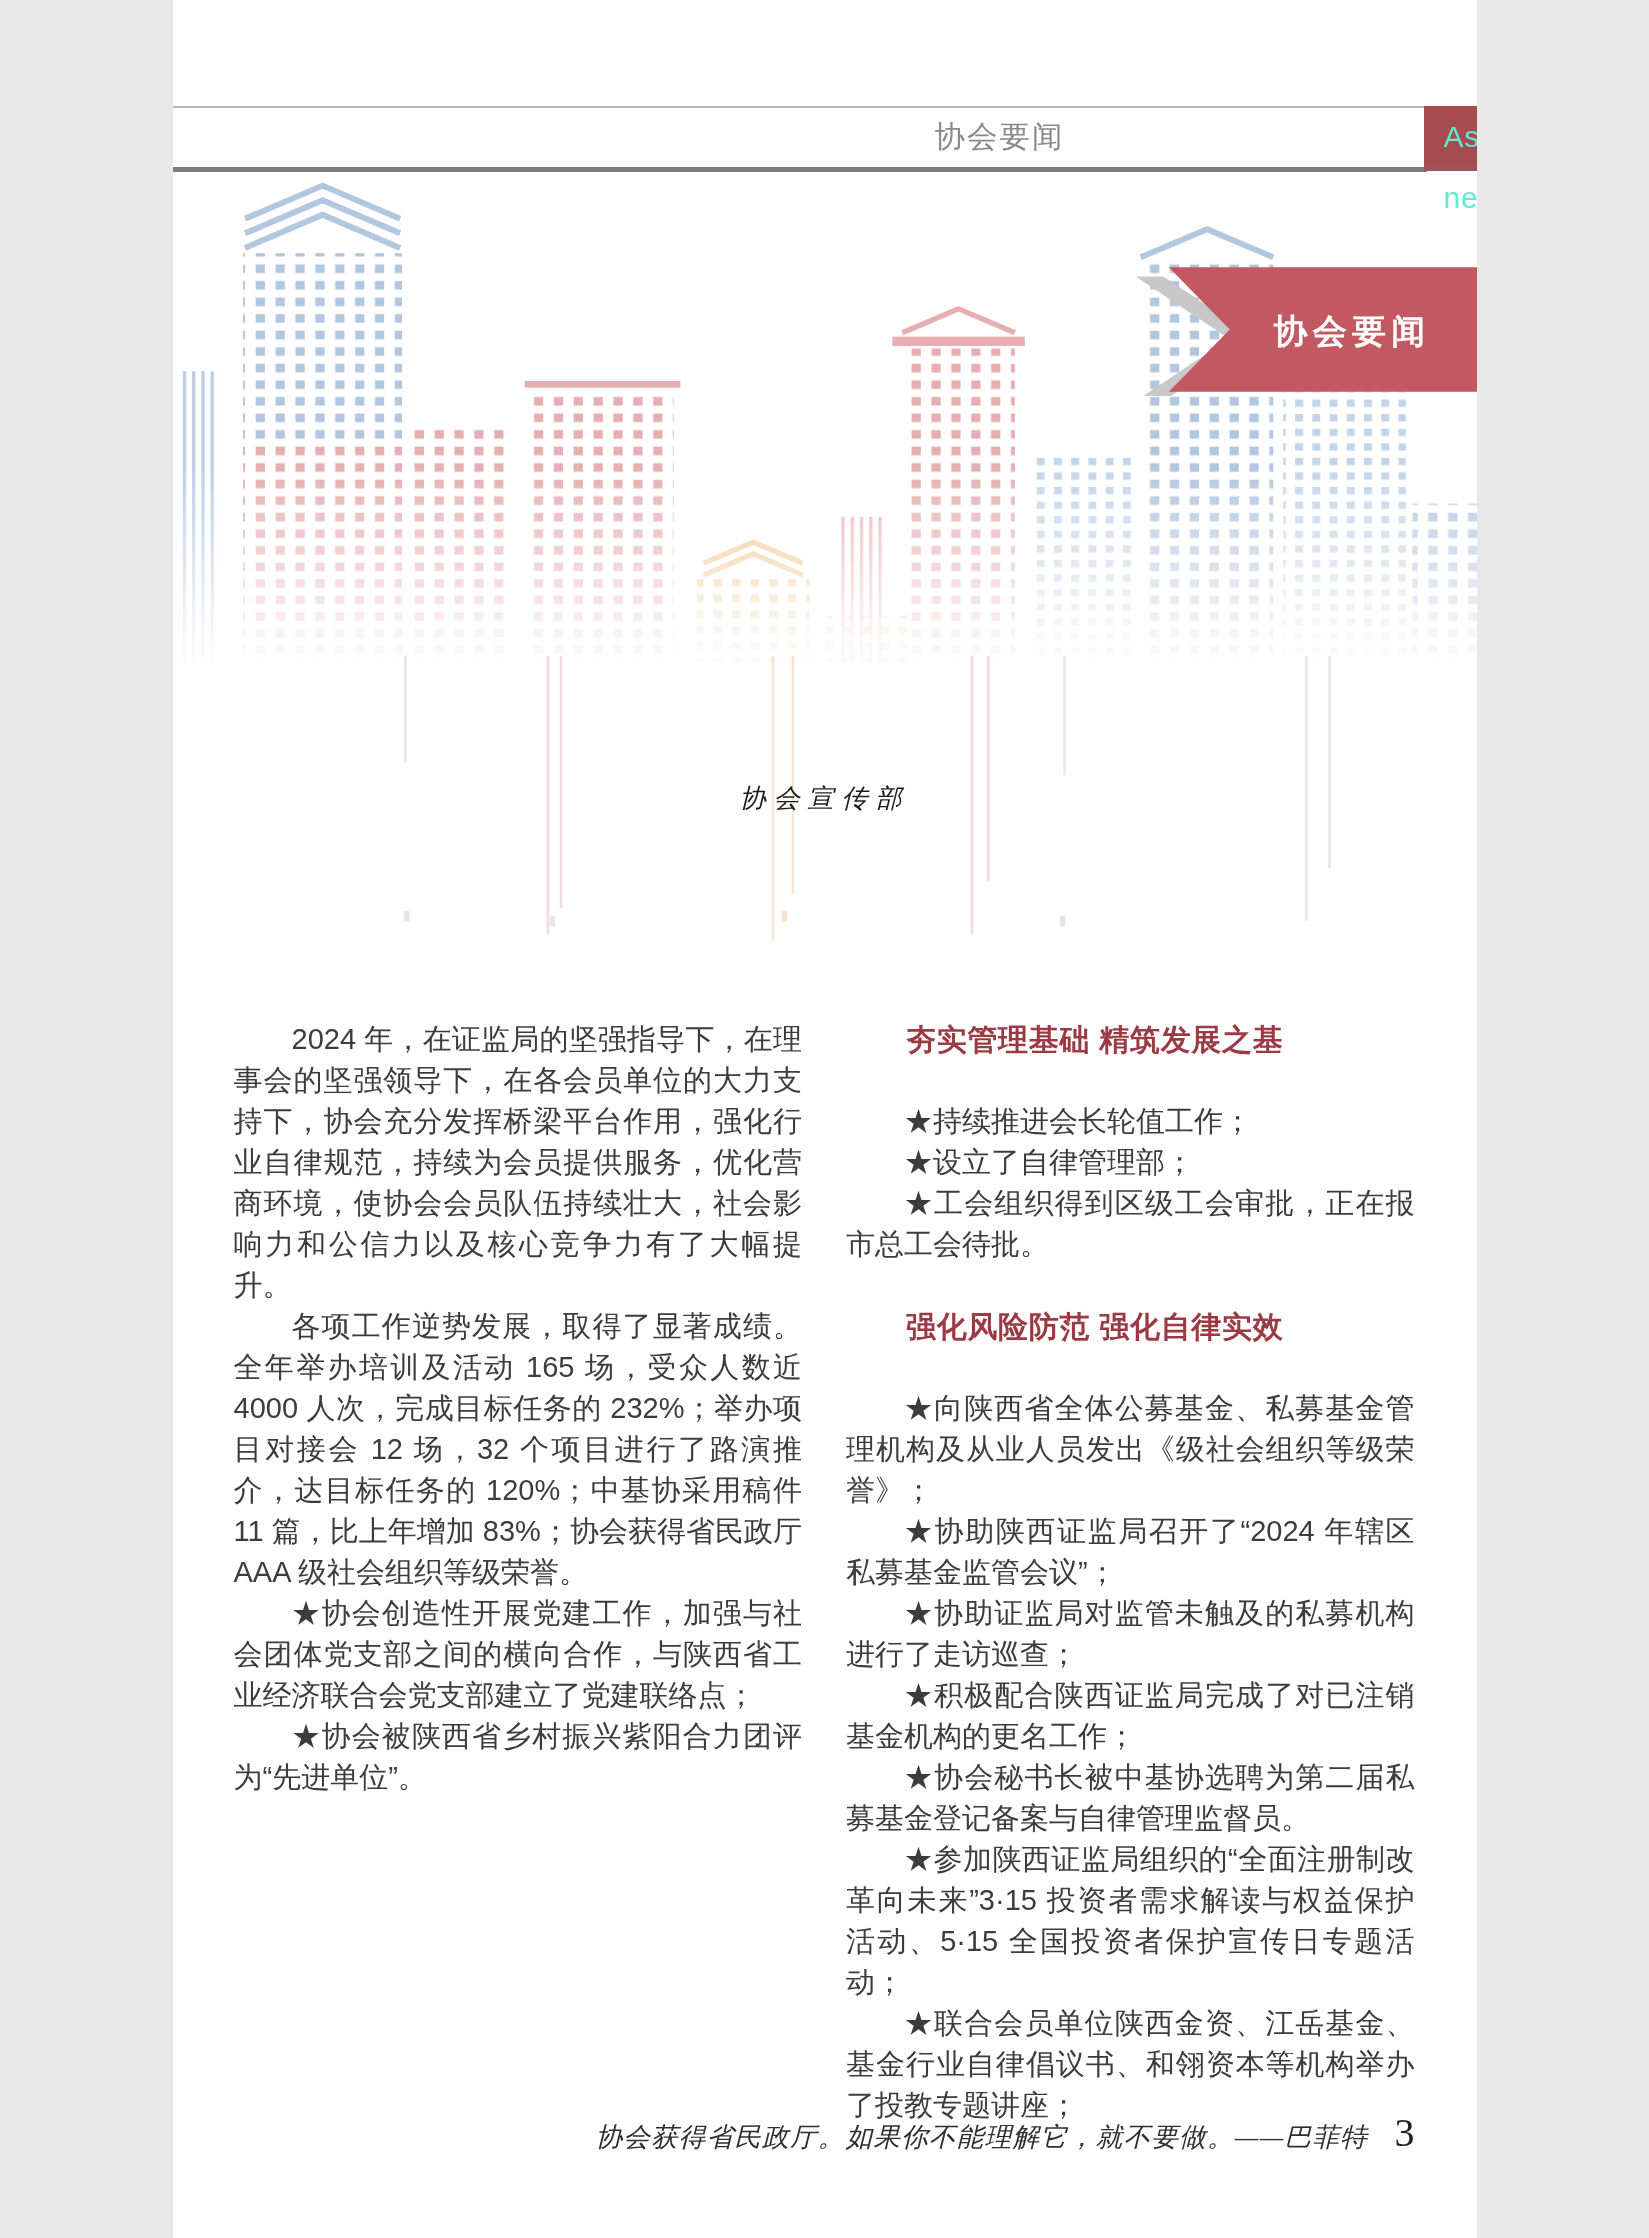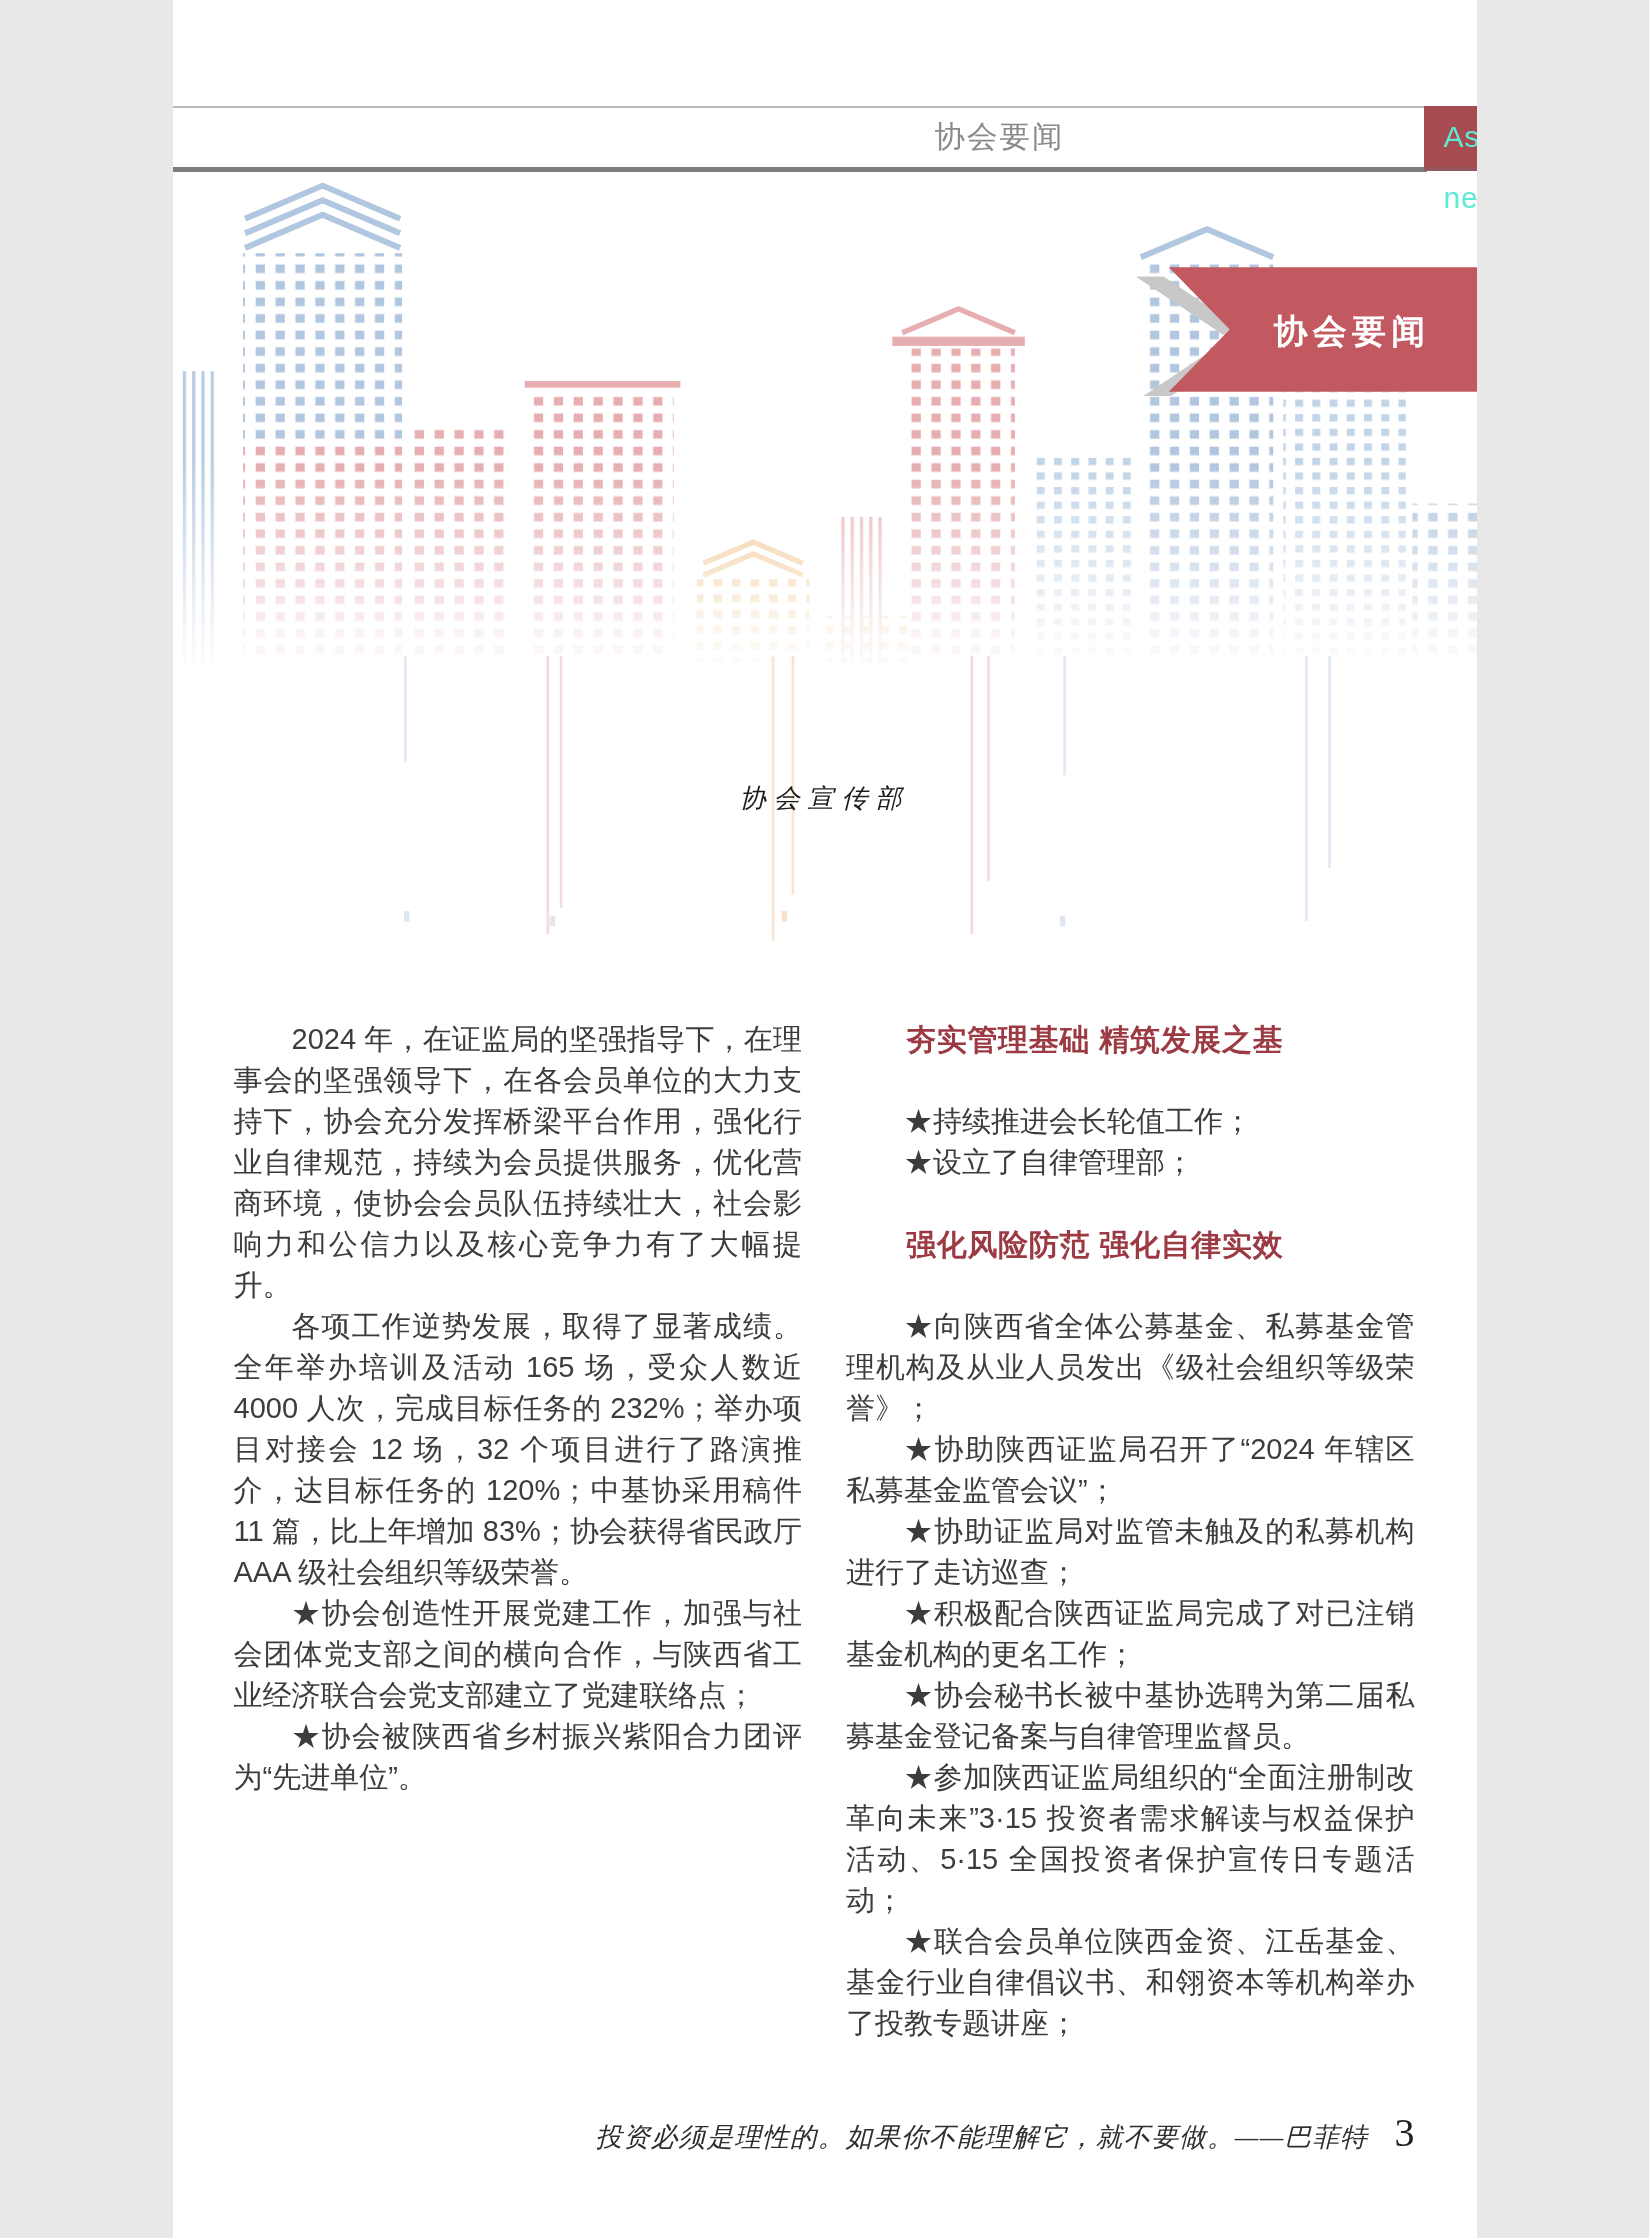--- a/index.html
+++ b/index.html
@@ -178,30 +178,31 @@
     <div class="col">
       <p class="para">2024 年，在证监局的坚强指导下，在理事会的坚强领导下，在各会员单位的大力支持下，协会充分发挥桥梁平台作用，强化行业自律规范，持续为会员提供服务，优化营商环境，使协会会员队伍持续壮大，社会影响力和公信力以及核心竞争力有了大幅提升。</p>
       <p class="para">各项工作逆势发展，取得了显著成绩。全年举办培训及活动 165 场，受众人数近 4000 人次，完成目标任务的 232%；举办项目对接会 12 场，32 个项目进行了路演推介，达目标任务的 120%；中基协采用稿件 11 篇，比上年增加 83%；协会获得省民政厅 AAA 级社会组织等级荣誉。</p>
       <p class="para">★协会创造性开展党建工作，加强与社会团体党支部之间的横向合作，与陕西省工业经济联合会党支部建立了党建联络点；</p>
       <p class="para">★协会被陕西省乡村振兴紫阳合力团评为“先进单位”。</p>
     </div>
     <div class="col">
       <h3 class="sec first">夯实管理基础 精筑发展之基</h3>
       <p class="para">★持续推进会长轮值工作；</p>
       <p class="para">★设立了自律管理部；</p>
+      <p class="para">★工会组织得到区级工会审批，正在报市总工会待批。</p>
       <h3 class="sec">强化风险防范 强化自律实效</h3>
       <p class="para">★向陕西省全体公募基金、私募基金管理机构及从业人员发出《级社会组织等级荣誉》；</p>
       <p class="para">★协助陕西证监局召开了“2024 年辖区私募基金监管会议”；</p>
       <p class="para">★协助证监局对监管未触及的私募机构进行了走访巡查；</p>
       <p class="para">★积极配合陕西证监局完成了对已注销基金机构的更名工作；</p>
       <p class="para">★协会秘书长被中基协选聘为第二届私募基金登记备案与自律管理监督员。</p>
       <p class="para">★参加陕西证监局组织的“全面注册制改革向未来”3·15 投资者需求解读与权益保护活动、5·15 全国投资者保护宣传日专题活动；</p>
       <p class="para">★联合会员单位陕西金资、江岳基金、基金行业自律倡议书、和翎资本等机构举办了投教专题讲座；</p>
     </div>
   </div>
 
   <div class="footer">
-    <span class="footer-quote">投资必须是理性的。如果你不能理解它，就不要做。——巴菲特</span>
+    <span class="footer-quote">协会获得省民政厅。如果你不能理解它，就不要做。——巴菲特</span>
     <span class="page-number">3</span>
   </div>
 
 </div>
 
 
 </body></html>

